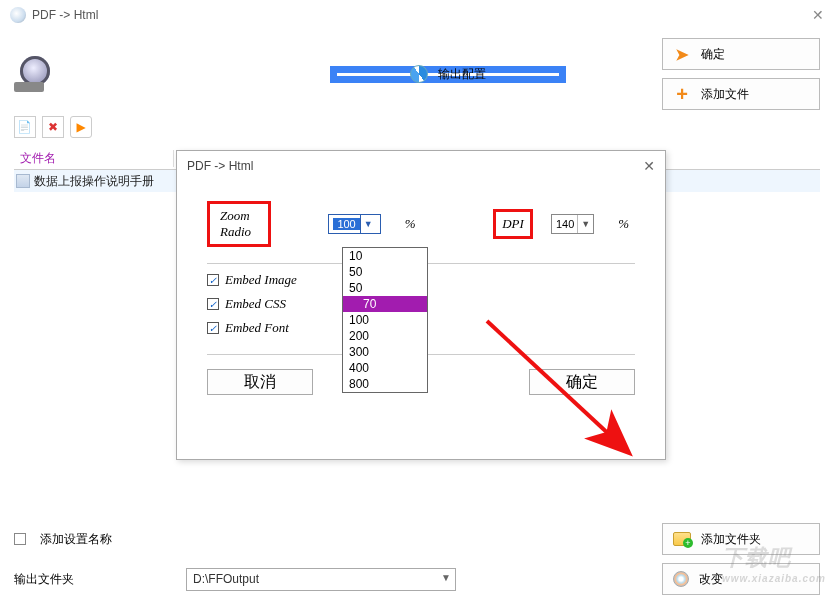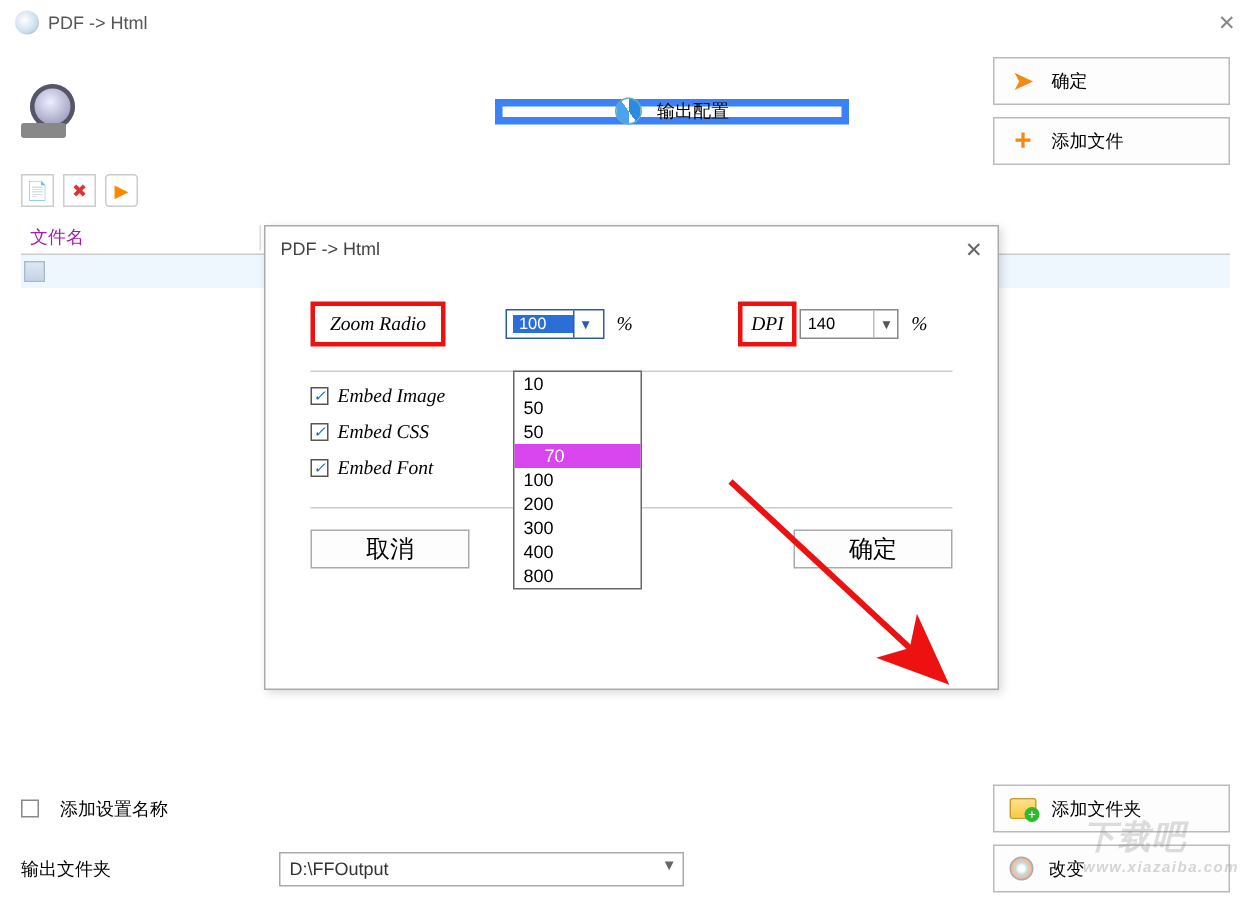--- a/index.html
+++ b/index.html
@@ -8,21 +8,21 @@
 .titlebar { display: flex; align-items: center; padding: 6px 10px; height: 30px; color: #555; }
 .titlebar .app-icon { width: 16px; height: 16px; margin-right: 6px; background: radial-gradient(circle at 40% 40%, #fff, #cde 60%, #89a); border-radius: 50%; }
 .titlebar .spacer { flex: 1; }
 .titlebar .close { width: 12px; height: 12px; color: #888; font-size: 14px; line-height: 12px; }
 
 .top-row { display: flex; align-items: center; padding: 8px 14px 4px 14px; gap: 12px; }
 .camera-icon { width: 44px; height: 40px; position: relative; }
 .camera-icon .reel { width: 30px; height: 30px; border-radius: 50%; background: radial-gradient(circle at 45% 40%, #eef, #99b 70%, #668); position: absolute; left: 6px; top: 2px; box-shadow: inset 0 0 0 3px #556; }
 .camera-icon .base { position: absolute; left: 0; bottom: 2px; width: 30px; height: 10px; background: #888; border-radius: 2px; }
 
-.output-config-btn { margin-left: 260px; width: 236px; height: 17px; border: 5px solid #3b82f6; background: #fdfdfd; display: flex; align-items: center; justify-content: center; gap: 10px; cursor: pointer; }
+.output-config-btn { margin-left: 260px; width: 236px; height: 17px; border: 7px solid #3b82f6; background: #fdfdfd; display: flex; align-items: center; justify-content: center; gap: 10px; cursor: pointer; }
 .output-config-btn .swirl { width: 18px; height: 18px; border-radius: 50%; background: conic-gradient(#2a8be0 0 40%, #fff 40% 50%, #4aa3f0 50% 90%, #fff 90% 100%); border: 1px solid #6ab; }
 
 .right-btns { margin-left: auto; display: flex; flex-direction: column; gap: 8px; }
 .std-btn { width: 158px; height: 32px; border: 1px solid #bbb; background: #fdfdfd; display: flex; align-items: center; padding: 0 10px; gap: 10px; cursor: pointer; }
 .std-btn .ic { width: 18px; height: 18px; display: flex; align-items: center; justify-content: center; font-weight: bold; }
 
 .tool-row { padding: 0 14px; display: flex; gap: 6px; align-items: center; margin-top: 2px; }
 .tool { width: 22px; height: 22px; border: 1px solid #ccc; background: #fff; display: flex; align-items: center; justify-content: center; font-size: 12px; }
 .tool.play { color: #f80; border-radius: 3px; }
 
@@ -40,40 +40,40 @@
 .out-select .chev { position: absolute; right: 4px; top: 3px; font-size: 10px; color: #666; }
 .btn-right { margin-left: auto; }
 
 
 .dialog { position: absolute; left: 176px; top: 150px; width: 490px; height: 310px; background: #fff; border: 1px solid #aaa; box-shadow: 2px 2px 6px rgba(0,0,0,.15); }
 .dlg-title { height: 30px; display: flex; align-items: center; padding: 0 10px; font-size: 12px; color: #444; }
 .dlg-title .sp { flex: 1; }
 .dlg-title .x { color: #666; font-size: 14px; cursor: pointer; }
 
 .dlg-body { padding: 20px 30px 10px 30px; position: relative; }
-.row1 { display: flex; align-items: center; gap: 2px; }
+.row1 { display: flex; align-items: center; gap: 18px; }
 .lbl-box { border: 3px solid #e11; padding: 4px 10px; font-family: "Times New Roman", serif; font-style: italic; font-size: 13px; }
 .lbl-plain { font-family: "Times New Roman", serif; font-style: italic; font-size: 13px; padding: 4px 6px; }
 .combo { width: 66px; height: 20px; border: 1px solid #2a5db0; display: flex; align-items: center; padding: 0 4px; background: #fff; position: relative; }
 .combo .sel { background: #2a6fd6; color: #fff; padding: 0 4px; flex: 1; font-size: 11px; }
 .combo .btn { width: 16px; height: 18px; border-left: 1px solid #2a5db0; display: flex; align-items: center; justify-content: center; color: #2a5db0; font-size: 9px; }
 .combo2 { width: 66px; height: 20px; border: 1px solid #888; display: flex; align-items: center; padding: 0 4px; background: #fff; position: relative; font-size: 11px; }
 .combo2 .btn { position: absolute; right: 0; top: 0; width: 16px; height: 18px; display: flex; align-items: center; justify-content: center; color: #555; font-size: 9px; border-left: 1px solid #bbb; }
 
 .hr { border-top: 1px solid #ccc; margin: 16px 0 8px 0; }
 
 .chk-row { display: flex; align-items: center; gap: 6px; margin: 8px 0; font-family: "Times New Roman", serif; font-style: italic; font-size: 13px; }
 .chk-row .cb { width: 12px; height: 12px; border: 1px solid #555; display: flex; align-items: center; justify-content: center; color: #1464c8; font-size: 10px; }
 
 .dlg-btns { border-top: 1px solid #ccc; margin-top: 18px; padding-top: 14px; display: flex; justify-content: space-between; }
 .dlg-btns button { width: 106px; height: 26px; border: 1px solid #aaa; background: #fdfdfd; cursor: pointer; font-size: 16px; }
 
 .dropdown { position: absolute; left: 165px; top: 66px; width: 86px; border: 1px solid #666; background: #fff; font-size: 12px; z-index: 5; }
 .dropdown div { padding: 1px 6px; }
-.dropdown .hl { background: #d946ef; color: #fff; padding-left: 20px; }
+.dropdown .hl { background: #a21caf; color: #fff; padding-left: 20px; }
 
 
 .arrow-svg { position: absolute; left: 300px; top: 130px; pointer-events: none; z-index: 6; }
 
 
 .wm { position: absolute; right: 8px; bottom: 26px; font-size: 22px; color: rgba(120,120,120,.25); font-weight: bold; font-style: italic; letter-spacing: 1px; }
 .wm small { display: block; font-size: 10px; text-align: right; color: rgba(120,120,120,.3); }
 
 .folder-ic { width: 18px; height: 14px; background: linear-gradient(#ffe08a,#f8c94a); border: 1px solid #c9a030; border-radius: 2px; position: relative; }
 .folder-ic .plus { position: absolute; right: -3px; bottom: -3px; width: 10px; height: 10px; background: #2dbb2d; color: #fff; border-radius: 50%; font-size: 9px; line-height: 10px; text-align: center; }
@@ -116,20 +116,21 @@
   <div class="tool">📄</div>
   <div class="tool" style="color:#d33;">✖</div>
   <div class="tool play">▶</div>
 </div>
 
 <div class="table-head">
   <div class="th fn">文件名</div>
 </div>
 <div class="file-row">
   <span class="page-ic"></span>
+  <span>数据上报操作说明手册</span>
 </div>
 
 <div class="dialog">
   <div class="dlg-title">
     <span>PDF -&gt; Html</span>
     <span class="sp"></span>
     <span class="x">✕</span>
   </div>
   <div class="dlg-body">
     <div class="row1">

